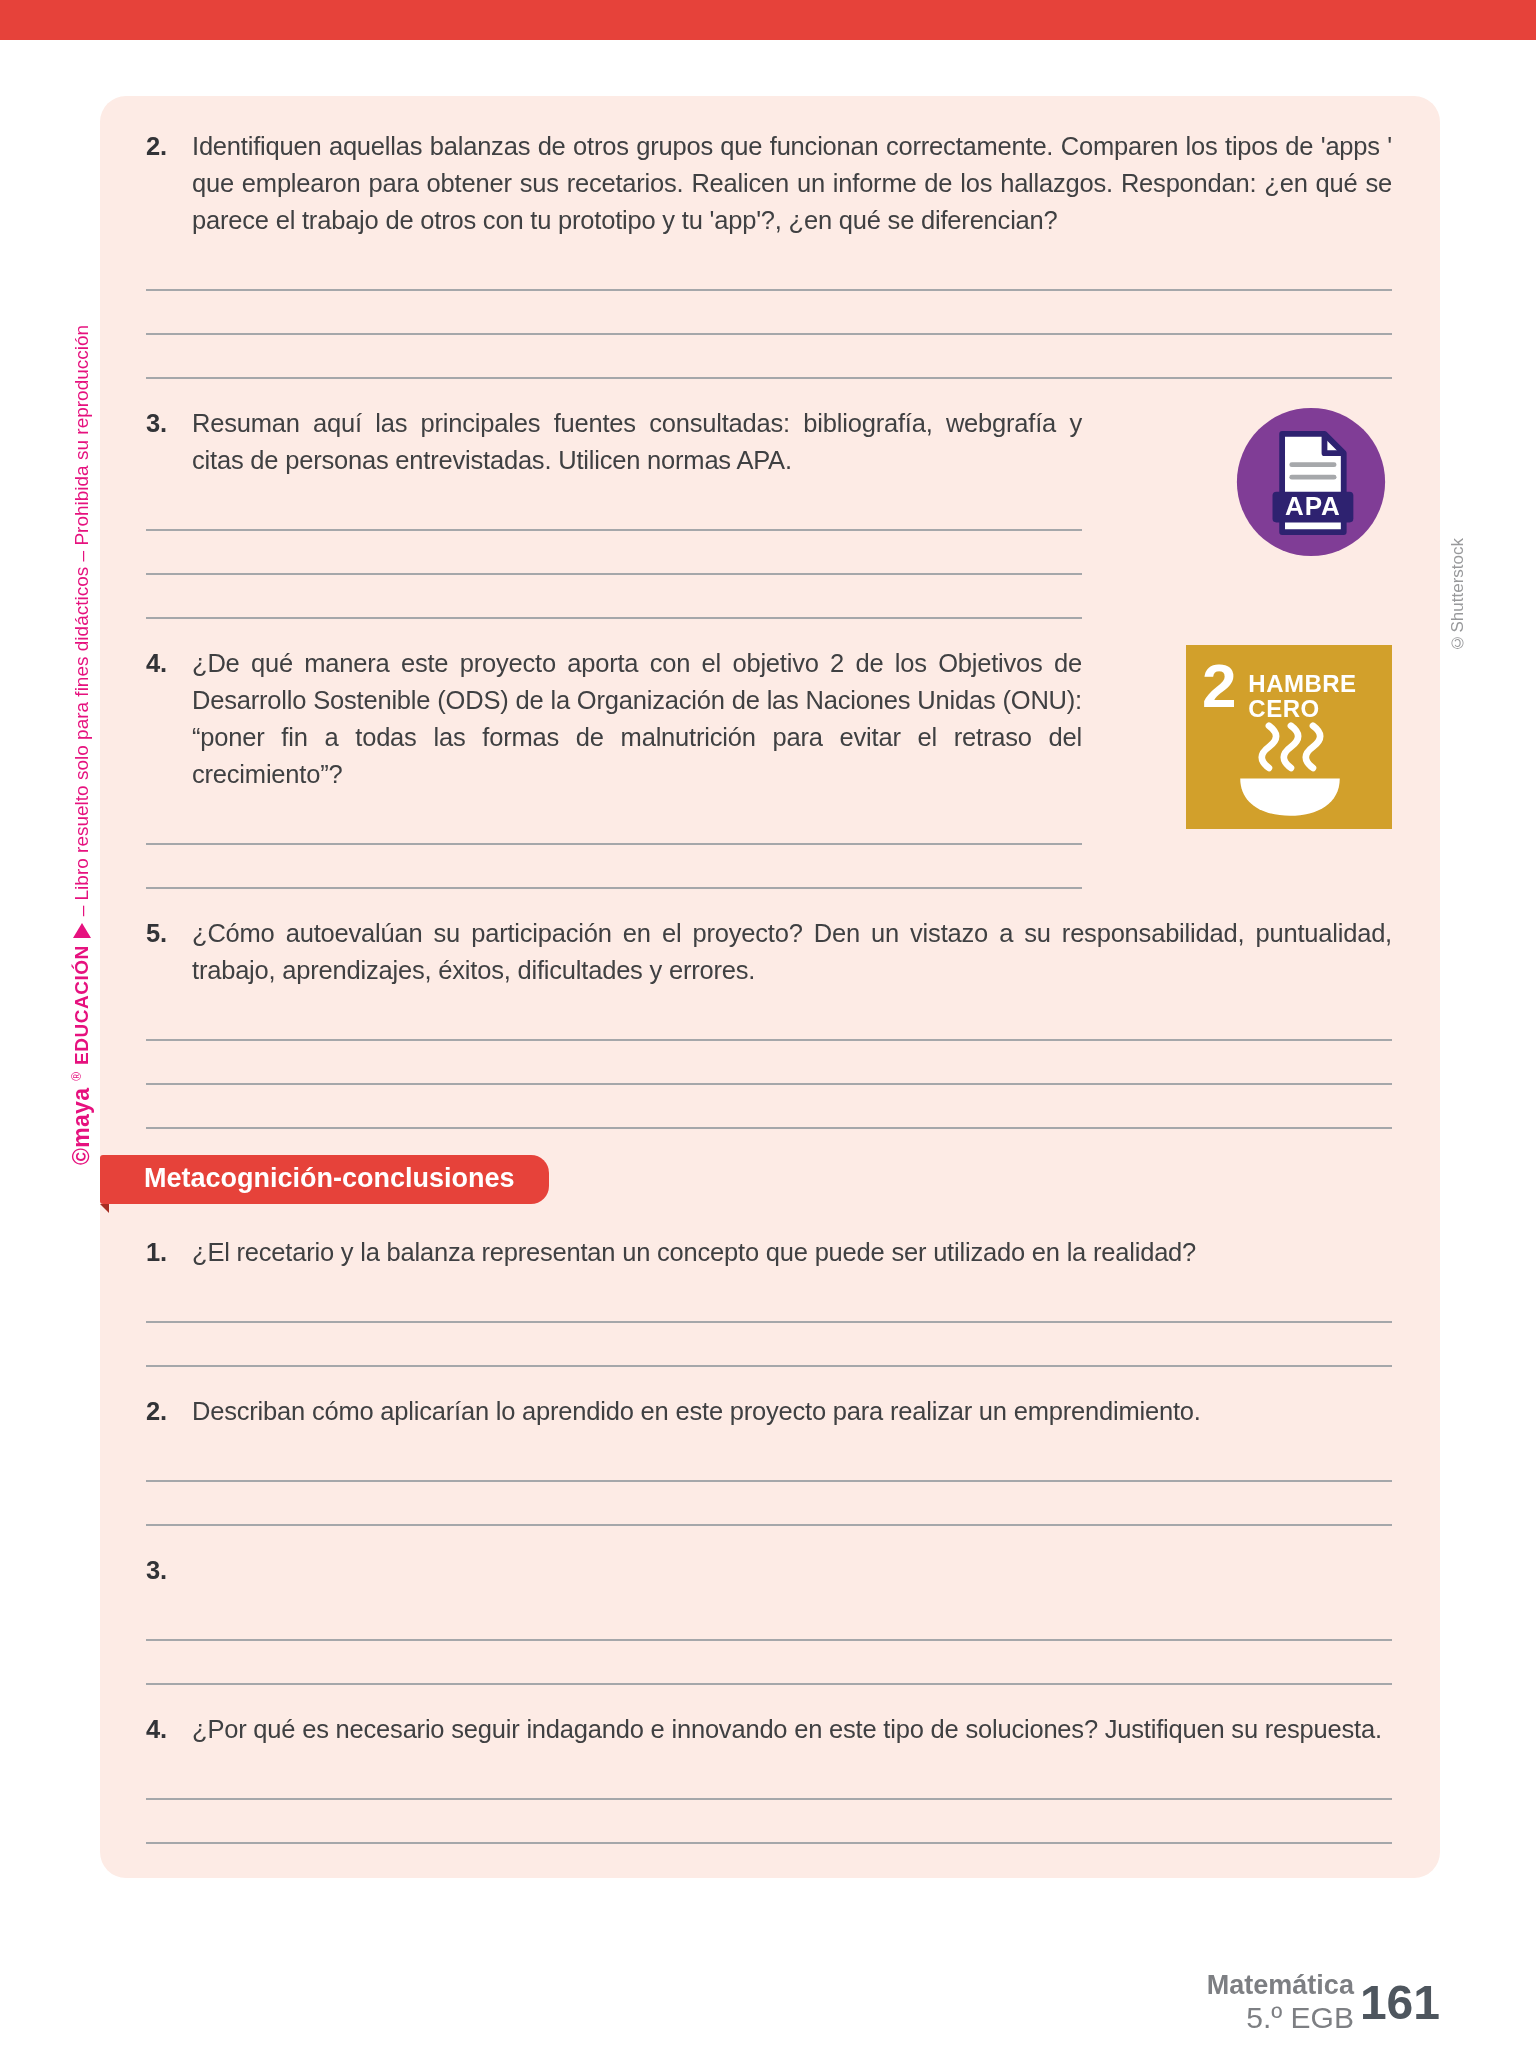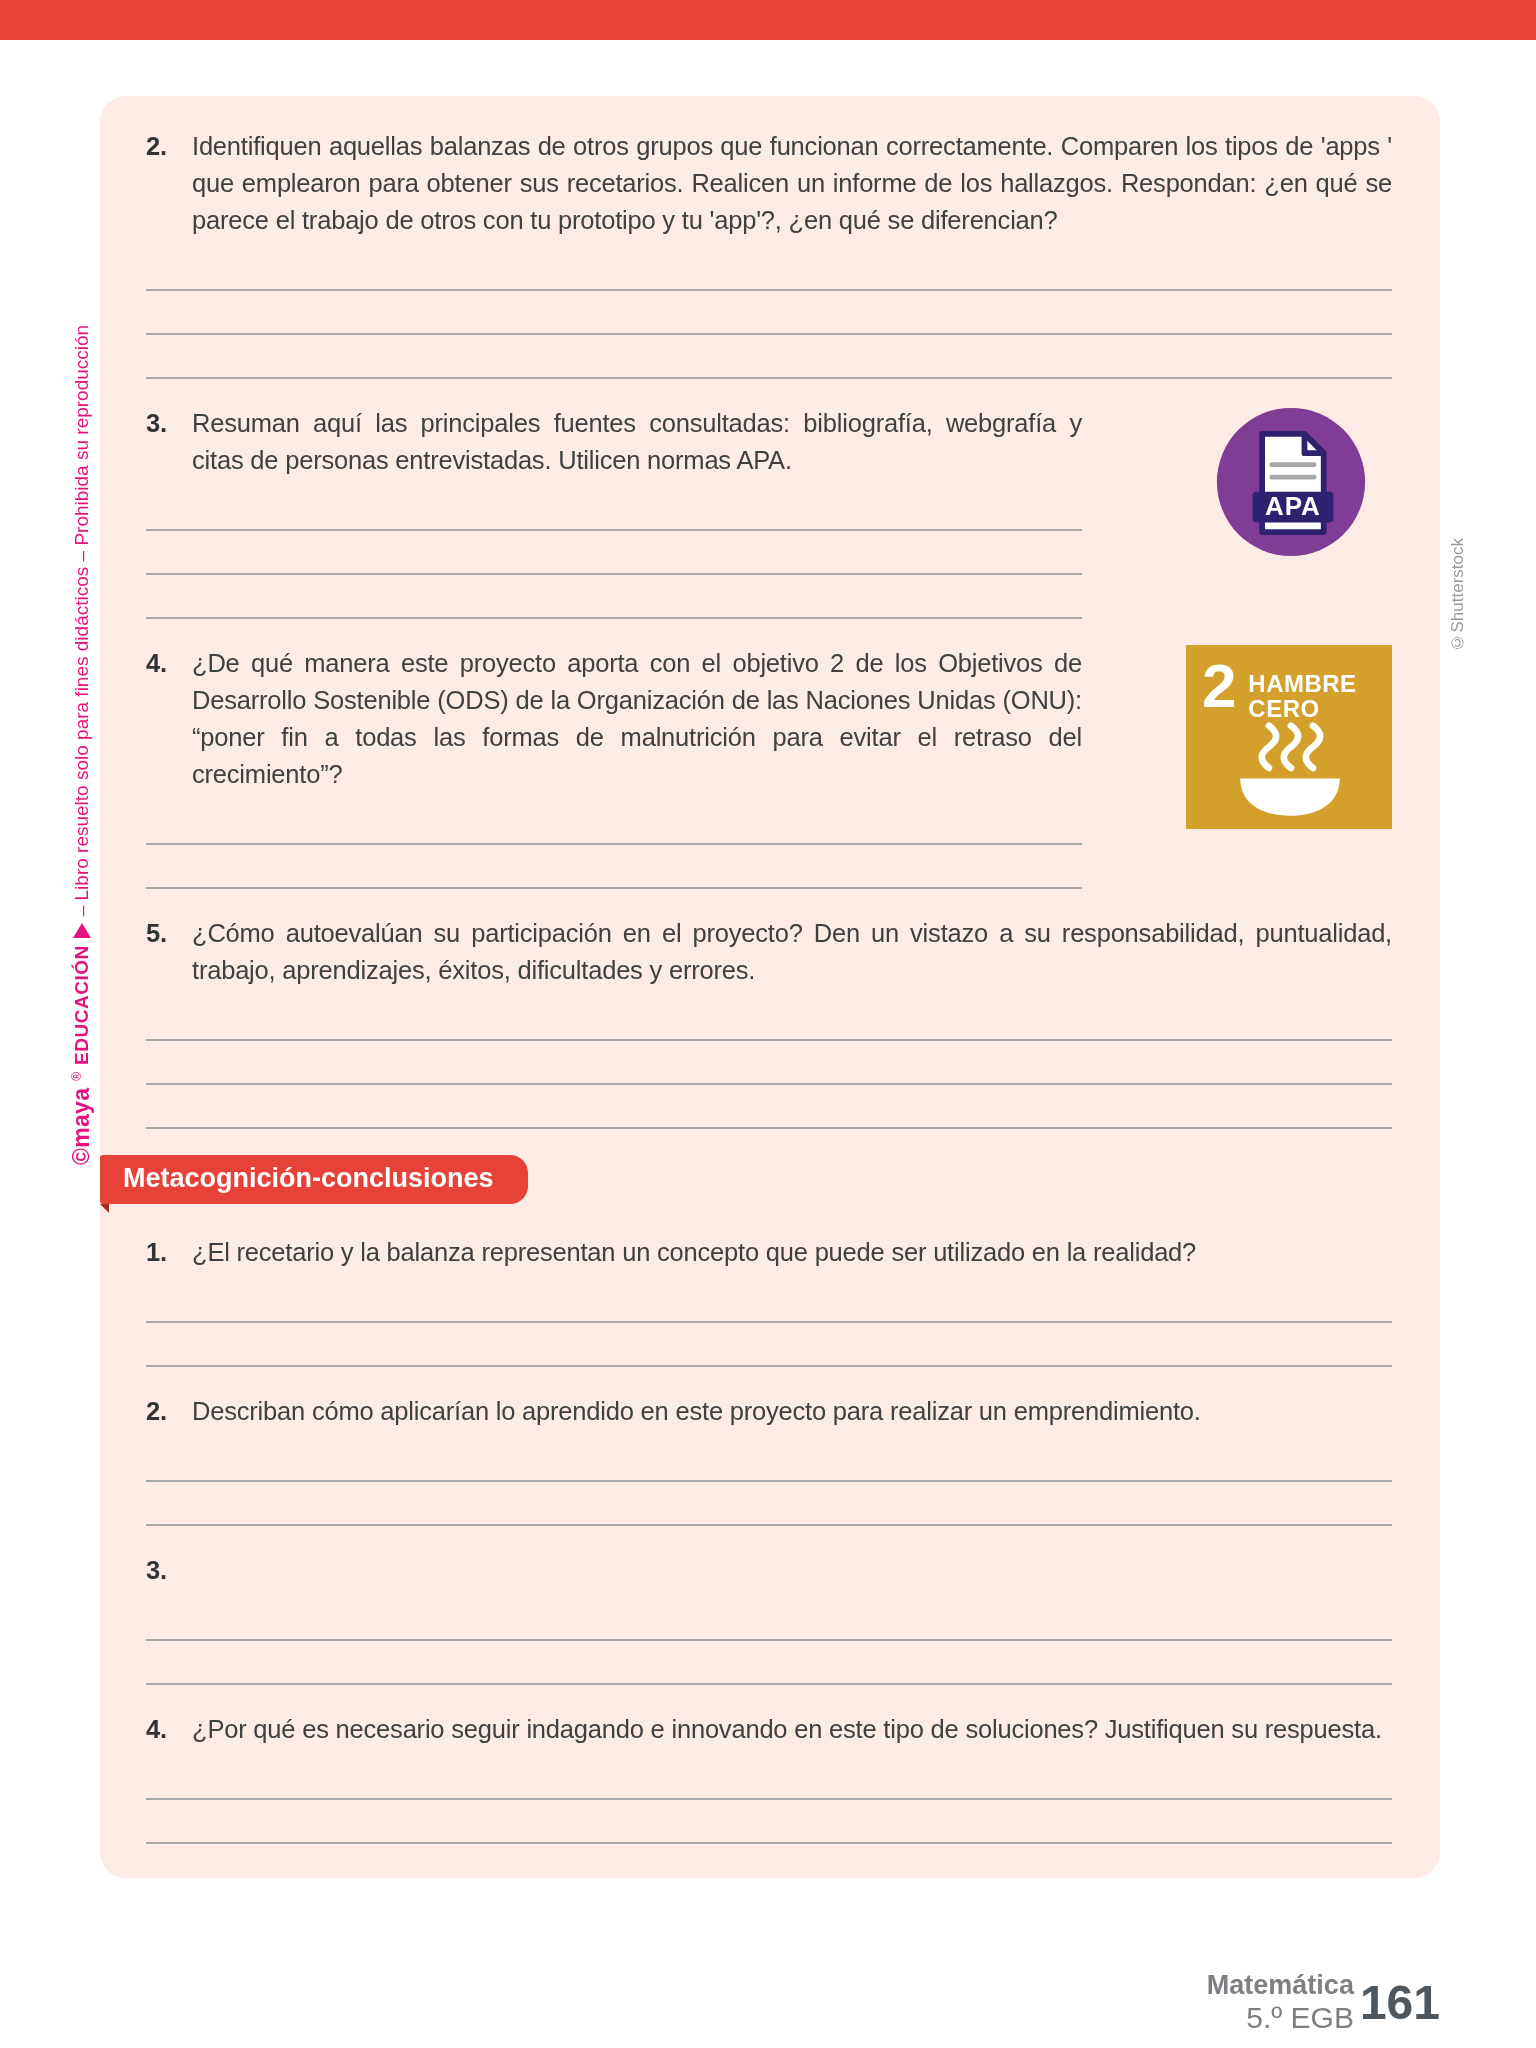--- a/index.html
+++ b/index.html
@@ -29,21 +29,21 @@
   .q{position:relative;display:grid;grid-template-columns:46px 1fr;grid-template-rows:auto auto;
         margin-bottom:26px;font-size:25.5px;line-height:37px;letter-spacing:-0.2px}
   .q-num{grid-area:1/1;font-weight:bold;color:#323337}
   .q-text{grid-area:1/2;text-align:justify}
   .lines{grid-area:2/1/3/3;margin-top:8px}
   .line{height:44px;border-bottom:2px solid var(--line)}
   .q.with-icon{padding-right:310px}
   .icon-holder{position:absolute;top:0;right:0}
 
   
-  .apa-holder{width:154px;height:154px;right:24px}
+  .apa-holder{width:154px;height:154px;right:4px}
   .apa-circle{fill:var(--apa-purple)}
   .apa-file{fill:#ffffff;stroke:var(--apa-dark);stroke-width:6;stroke-linejoin:round}
   .apa-fold{fill:none;stroke:var(--apa-dark);stroke-width:6;stroke-linejoin:round}
   .apa-docline{stroke:#a6a8ab;stroke-width:5;stroke-linecap:round}
   .apa-band{fill:var(--apa-dark)}
   .apa-label{font-family:"Liberation Sans",sans-serif;font-weight:bold;font-size:27px;fill:#fff;letter-spacing:1px}
 
   
   .sdg-holder{width:206px}
   .sdg-icon{width:206px;height:184px;background:var(--sdg-gold);padding:12px 14px 10px 16px;
@@ -51,21 +51,21 @@
   .sdg-head{display:flex;align-items:flex-start;gap:12px;color:#fff}
   .sdg-number{font-size:62px;font-weight:bold;line-height:.92}
   .sdg-title{font-weight:bold;font-size:24px;line-height:1.05;letter-spacing:.5px;margin-top:14px}
   .sdg-bowl{display:block;margin:0 auto;width:118px;height:100px}
   .sdg-steam{fill:none;stroke:#fff;stroke-width:7;stroke-linecap:round}
   .sdg-bowl-shape{fill:#fff}
 
   
   .section-banner{position:relative;width:fit-content;margin:4px 0 30px -46px;
         background:var(--accent);color:#fff;font-weight:bold;font-size:27px;
-        padding:8px 34px 10px 23px;border-radius:3px 18px 18px 3px}
+        padding:8px 34px 10px 44px;border-radius:3px 18px 18px 3px}
   .section-banner::after{content:"";position:absolute;left:0;bottom:-9px;
         border-top:9px solid #a62d22;border-left:9px solid transparent}
 
   
   .photo-credit{position:absolute;left:1448px;top:538px;writing-mode:vertical-rl;
         transform:rotate(180deg);font-size:17px;color:var(--credit-gray)}
 
   
   .page-footer{position:absolute;right:96px;bottom:14px;display:flex;align-items:center;gap:6px}
   .footer-course{text-align:right;color:var(--footer-gray)}

